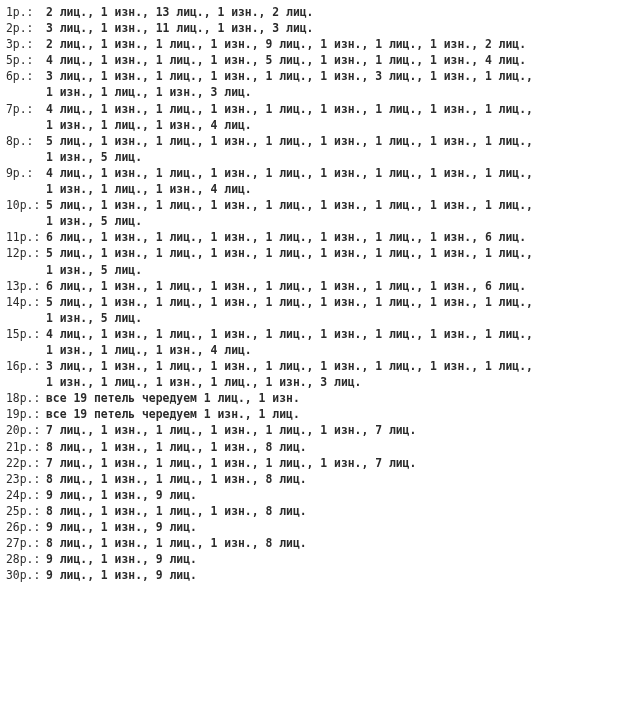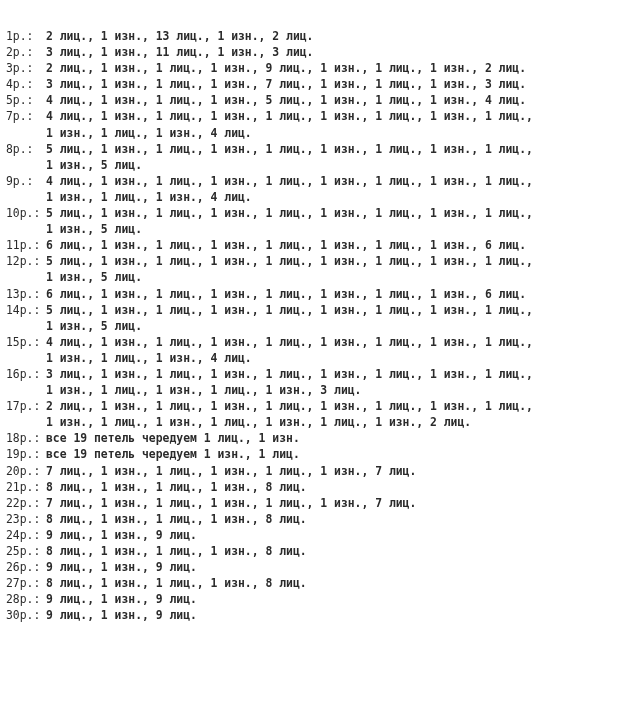--- a/index.html
+++ b/index.html
@@ -10,21 +10,20 @@
   body {
     width: 622px;
     height: 724px;
     font-family: "DejaVu Sans Mono", "Liberation Mono", monospace;
     color: #2b2b2b;
     overflow: hidden;
   }
   #doc {
     padding: 4px 0 0 6px;
     box-sizing: border-box;
-    margin-top: 24px;
   }
   .row {
     display: flex;
     align-items: flex-start;
     font-size: 11.4px;
     line-height: 16.1px;
     white-space: pre;
   }
   .label {
     flex: 0 0 auto;
@@ -38,42 +37,41 @@
     font-weight: bold;
   }
 </style>
 </head>
 <body>
 
 <div id="doc">
     <div class="row"><span class="label">1р.:</span><span class="text">2 лиц., 1 изн., 13 лиц., 1 изн., 2 лиц.</span></div>
     <div class="row"><span class="label">2р.:</span><span class="text">3 лиц., 1 изн., 11 лиц., 1 изн., 3 лиц.</span></div>
     <div class="row"><span class="label">3р.:</span><span class="text">2 лиц., 1 изн., 1 лиц., 1 изн., 9 лиц., 1 изн., 1 лиц., 1 изн., 2 лиц.</span></div>
-    <div class="row"><span class="label">4р.:</span><span class="text">3 лиц., 1 изн., 1 лиц., 1 изн., 7 лиц., 1 изн., 1 лиц., 1 изн., 3 лиц.</span></div>
     <div class="row"><span class="label">5р.:</span><span class="text">4 лиц., 1 изн., 1 лиц., 1 изн., 5 лиц., 1 изн., 1 лиц., 1 изн., 4 лиц.</span></div>
+    <div class="row"><span class="label">6р.:</span><span class="text">3 лиц., 1 изн., 1 лиц., 1 изн., 1 лиц., 1 изн., 3 лиц., 1 изн., 1 лиц.,
+1 изн., 1 лиц., 1 изн., 3 лиц.</span></div>
     <div class="row"><span class="label">7р.:</span><span class="text">4 лиц., 1 изн., 1 лиц., 1 изн., 1 лиц., 1 изн., 1 лиц., 1 изн., 1 лиц.,
 1 изн., 1 лиц., 1 изн., 4 лиц.</span></div>
     <div class="row"><span class="label">8р.:</span><span class="text">5 лиц., 1 изн., 1 лиц., 1 изн., 1 лиц., 1 изн., 1 лиц., 1 изн., 1 лиц.,
 1 изн., 5 лиц.</span></div>
     <div class="row"><span class="label">9р.:</span><span class="text">4 лиц., 1 изн., 1 лиц., 1 изн., 1 лиц., 1 изн., 1 лиц., 1 изн., 1 лиц.,
 1 изн., 1 лиц., 1 изн., 4 лиц.</span></div>
     <div class="row"><span class="label">10р.:</span><span class="text">5 лиц., 1 изн., 1 лиц., 1 изн., 1 лиц., 1 изн., 1 лиц., 1 изн., 1 лиц.,
 1 изн., 5 лиц.</span></div>
     <div class="row"><span class="label">11р.:</span><span class="text">6 лиц., 1 изн., 1 лиц., 1 изн., 1 лиц., 1 изн., 1 лиц., 1 изн., 6 лиц.</span></div>
     <div class="row"><span class="label">12р.:</span><span class="text">5 лиц., 1 изн., 1 лиц., 1 изн., 1 лиц., 1 изн., 1 лиц., 1 изн., 1 лиц.,
 1 изн., 5 лиц.</span></div>
     <div class="row"><span class="label">13р.:</span><span class="text">6 лиц., 1 изн., 1 лиц., 1 изн., 1 лиц., 1 изн., 1 лиц., 1 изн., 6 лиц.</span></div>
     <div class="row"><span class="label">14р.:</span><span class="text">5 лиц., 1 изн., 1 лиц., 1 изн., 1 лиц., 1 изн., 1 лиц., 1 изн., 1 лиц.,
 1 изн., 5 лиц.</span></div>
     <div class="row"><span class="label">15р.:</span><span class="text">4 лиц., 1 изн., 1 лиц., 1 изн., 1 лиц., 1 изн., 1 лиц., 1 изн., 1 лиц.,
 1 изн., 1 лиц., 1 изн., 4 лиц.</span></div>
     <div class="row"><span class="label">16р.:</span><span class="text">3 лиц., 1 изн., 1 лиц., 1 изн., 1 лиц., 1 изн., 1 лиц., 1 изн., 1 лиц.,
 1 изн., 1 лиц., 1 изн., 1 лиц., 1 изн., 3 лиц.</span></div>
-    <div class="row"><span class="label">17р.:</span><span class="text">2 лиц., 1 изн., 1 лиц., 1 изн., 1 лиц., 1 изн., 1 лиц., 1 изн., 1 лиц.,
-1 изн., 1 лиц., 1 изн., 1 лиц., 1 изн., 1 лиц., 1 изн., 2 лиц.</span></div>
     <div class="row"><span class="label">18р.:</span><span class="text">все 19 петель чередуем 1 лиц., 1 изн.</span></div>
     <div class="row"><span class="label">19р.:</span><span class="text">все 19 петель чередуем 1 изн., 1 лиц.</span></div>
     <div class="row"><span class="label">20р.:</span><span class="text">7 лиц., 1 изн., 1 лиц., 1 изн., 1 лиц., 1 изн., 7 лиц.</span></div>
     <div class="row"><span class="label">21р.:</span><span class="text">8 лиц., 1 изн., 1 лиц., 1 изн., 8 лиц.</span></div>
     <div class="row"><span class="label">22р.:</span><span class="text">7 лиц., 1 изн., 1 лиц., 1 изн., 1 лиц., 1 изн., 7 лиц.</span></div>
     <div class="row"><span class="label">23р.:</span><span class="text">8 лиц., 1 изн., 1 лиц., 1 изн., 8 лиц.</span></div>
     <div class="row"><span class="label">24р.:</span><span class="text">9 лиц., 1 изн., 9 лиц.</span></div>
     <div class="row"><span class="label">25р.:</span><span class="text">8 лиц., 1 изн., 1 лиц., 1 изн., 8 лиц.</span></div>
     <div class="row"><span class="label">26р.:</span><span class="text">9 лиц., 1 изн., 9 лиц.</span></div>
     <div class="row"><span class="label">27р.:</span><span class="text">8 лиц., 1 изн., 1 лиц., 1 изн., 8 лиц.</span></div>

